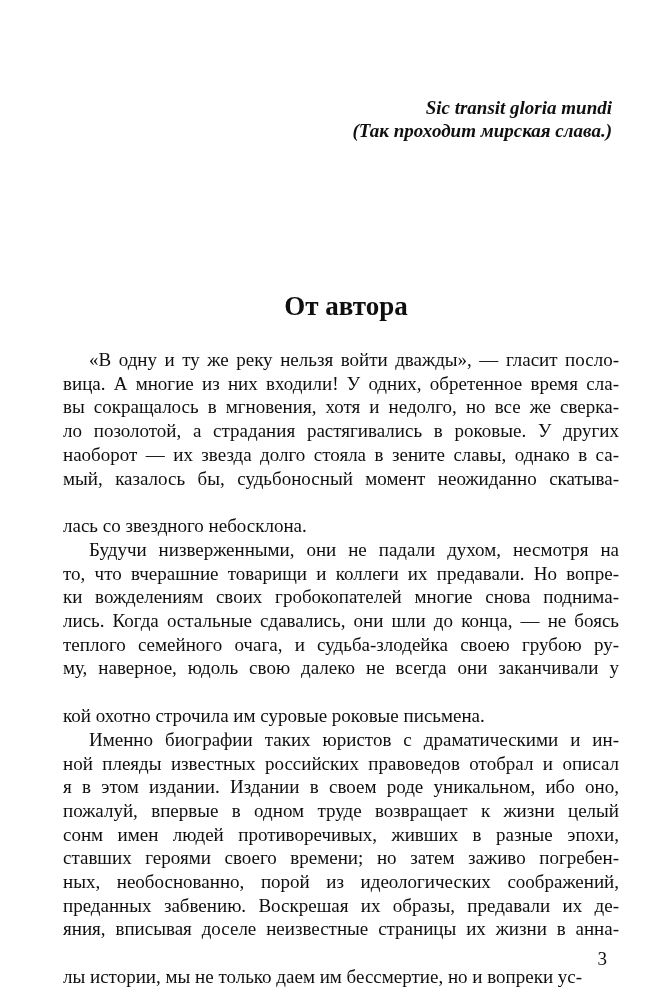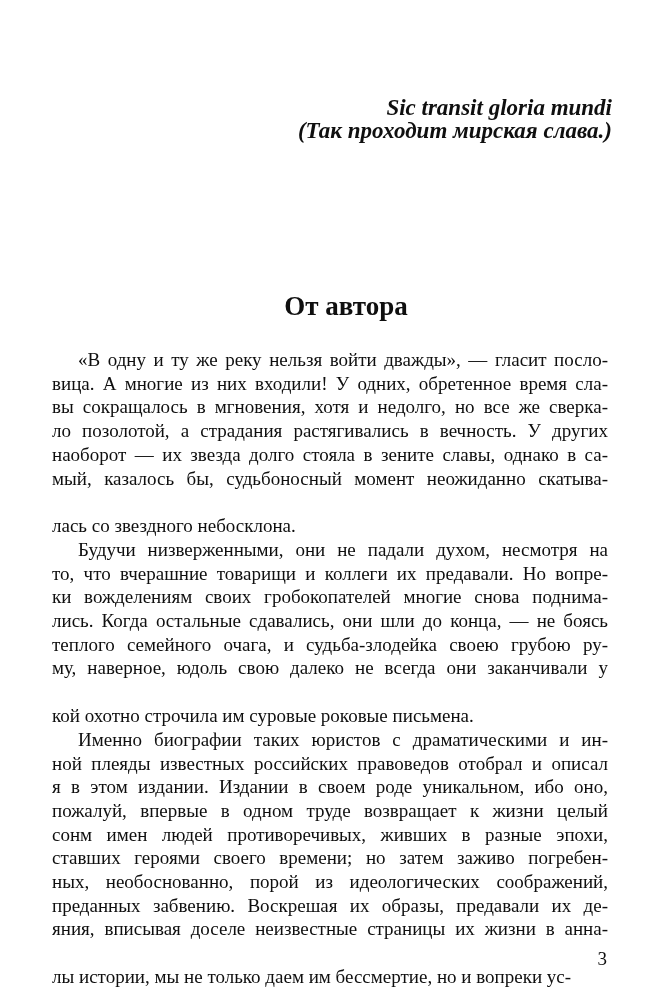--- a/index.html
+++ b/index.html
@@ -16,39 +16,39 @@
     font-family: "Liberation Serif", "DejaVu Serif", serif;
     overflow: hidden;
   }
   .epigraph {
     position: absolute;
     top: 97px;
     right: 59px;
     text-align: right;
     font-style: italic;
     font-weight: bold;
-    font-size: 23px;
+    font-size: 19px;
     line-height: 22.5px;
     white-space: nowrap;
   }
   .title {
     position: absolute;
     top: 288px;
     left: 68px;
     width: 556px;
     margin: 0;
     text-align: center;
     font-size: 27px;
     font-weight: bold;
     line-height: 36px;
   }
   .body-text {
     position: absolute;
     top: 348px;
-    left: 52px;
+    left: 63px;
     width: 556px;
     font-size: 19px;
     line-height: 23.7px;
   }
   .line {
     text-align: justify;
     text-align-last: justify;
   }
   .line.last {
     text-align-last: left;
@@ -73,21 +73,21 @@
     <div class="ep-line">Sic transit gloria mundi</div>
     <div class="ep-line">(Так проходит мирская слава.)</div>
   </div>
 
   <h1 class="title">От автора</h1>
 
   <div class="body-text" id="body-text">
       <div class="line first">«В одну и ту же реку нельзя войти дважды», — гласит посло-</div>
       <div class="line">вица. А многие из них входили! У одних, обретенное время сла-</div>
       <div class="line">вы сокращалось в мгновения, хотя и недолго, но все же сверка-</div>
-      <div class="line">ло позолотой, а страдания растягивались в вечность. У других</div>
+      <div class="line">ло позолотой, а страдания растягивались в роковые. У других</div>
       <div class="line">наоборот — их звезда долго стояла в зените славы, однако в са-</div>
       <div class="line">мый, казалось бы, судьбоносный момент неожиданно скатыва-</div>
       <div class="line last">лась со звездного небосклона.</div>
       <div class="line first">Будучи низверженными, они не падали духом, несмотря на</div>
       <div class="line">то, что вчерашние товарищи и коллеги их предавали. Но вопре-</div>
       <div class="line">ки вожделениям своих гробокопателей многие снова поднима-</div>
       <div class="line">лись. Когда остальные сдавались, они шли до конца, — не боясь</div>
       <div class="line">теплого семейного очага, и судьба-злодейка своею грубою ру-</div>
       <div class="line">му, наверное, юдоль свою далеко не всегда они заканчивали у</div>
       <div class="line last">кой охотно строчила им суровые роковые письмена.</div>

